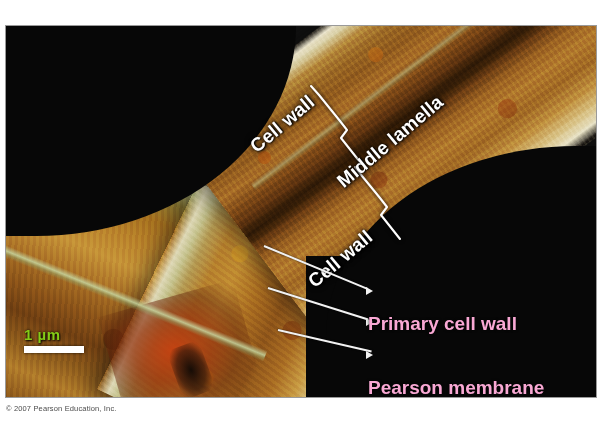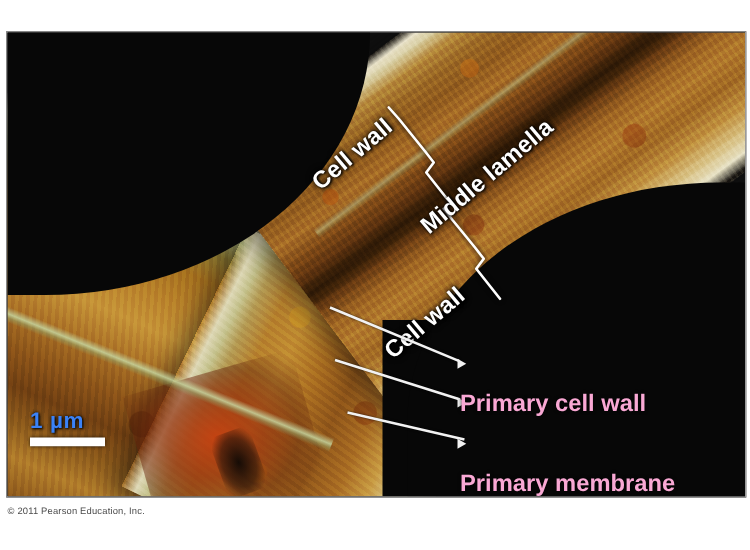--- a/index.html
+++ b/index.html
@@ -180,21 +180,21 @@
   .leader{position:absolute;height:2px;background:#f2f2f2;transform-origin:0 50%;
           box-shadow:0 0 2px rgba(0,0,0,.7);}
   .arrow{position:absolute;width:0;height:0;border-left:7px solid #f2f2f2;
          border-top:4px solid transparent;border-bottom:4px solid transparent;}
 
   
   #brackets{position:absolute;left:0;top:0;width:592px;height:373px;pointer-events:none;}
 
   
   #scalebar-wrap{position:absolute;left:18px;top:300px;}
-  #scalebar-label{color:#3b82f6;font-size:18px;font-weight:bold;letter-spacing:.5px;
+  #scalebar-label{color:#84cc16;font-size:15px;font-weight:bold;letter-spacing:.5px;
                   text-shadow:0 0 3px rgba(0,0,0,.95),1px 1px 2px rgba(0,0,0,.9);}
   #scalebar-rule{margin-top:3px;width:60px;height:7px;background:#ffffff;box-shadow:0 0 3px rgba(0,0,0,.8);}
 
   
   #credit{position:absolute;left:6px;top:404px;font-size:7.5px;color:#4b4b4b;letter-spacing:.15px;}
 </style>
 </head>
 <body>
 
 <div id="page">
@@ -242,25 +242,25 @@
       <div class="leader" style="left:258px;top:219px;width:112px;transform:rotate(22.5deg);"></div>
       <div class="arrow" style="left:360px;top:261px;"></div>
 
       <div class="leader" style="left:262px;top:261px;width:105px;transform:rotate(17.5deg);"></div>
       <div class="arrow" style="left:360px;top:292px;"></div>
 
       <div class="leader" style="left:272px;top:303px;width:96px;transform:rotate(13deg);"></div>
       <div class="arrow" style="left:360px;top:325px;"></div>
 
       <div class="rlabel" id="lbl-primary">Primary cell wall</div>
-      <div class="rlabel" id="lbl-plasma">Primary membrane</div>
+      <div class="rlabel" id="lbl-plasma">Pearson membrane</div>
 
       <div id="scalebar-wrap">
         <div id="scalebar-label">1 µm</div>
         <div id="scalebar-rule"></div>
       </div>
 
     </div>
   </div>
 
-  <div id="credit">© 2011 Pearson Education, Inc.</div>
+  <div id="credit">© 2007 Pearson Education, Inc.</div>
 
 </div>
 
 </body></html>

